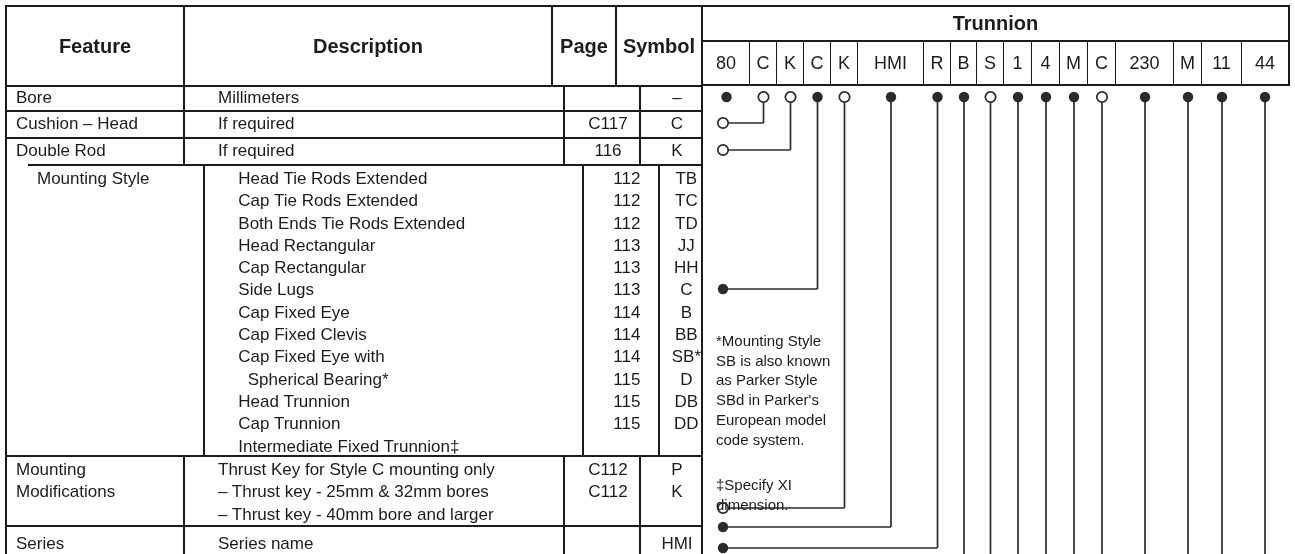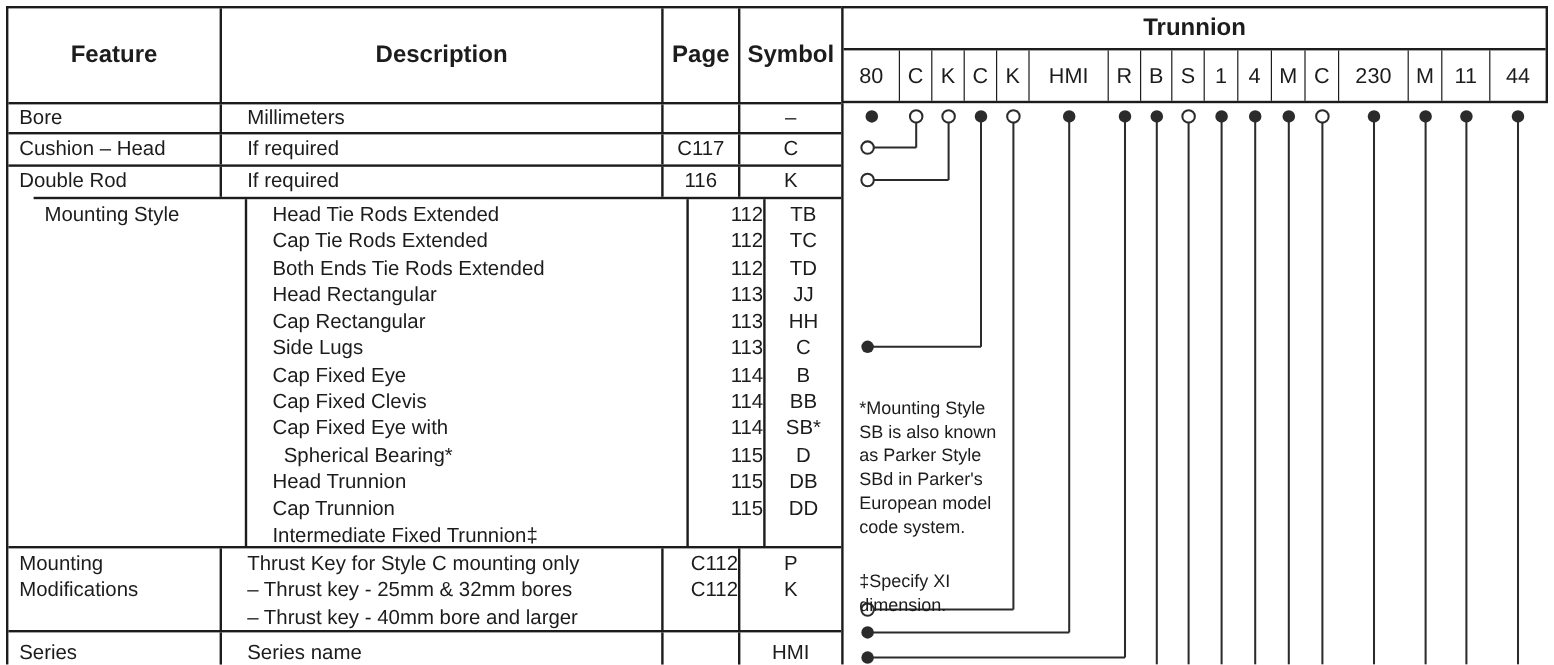--- a/index.html
+++ b/index.html
@@ -12,23 +12,23 @@
     position:absolute;left:5px;top:5px;width:698px;height:549px;
     border:2px solid #1c1c1c;border-bottom:none;box-sizing:border-box;
     display:flex;flex-direction:column;background:#fff;
   }
   .thead{height:78px;display:flex;flex-shrink:0;}
   .hcell{display:flex;align-items:center;justify-content:center;
     font-weight:bold;font-size:20px;box-sizing:border-box;}
   .trow{display:flex;border-top:2px solid #1c1c1c;box-sizing:border-box;flex-shrink:0;}
   .cf{width:178px;border-right:2px solid #1c1c1c;box-sizing:border-box;padding-left:9px;}
   .cd{width:368px;border-right:2px solid #1c1c1c;box-sizing:border-box;padding-left:21px;}
-  .cp{width:64px;border-right:2px solid #1c1c1c;box-sizing:border-box;text-align:right;}
+  .cp{width:64px;border-right:2px solid #1c1c1c;box-sizing:border-box;text-align:center;}
   .cs{flex:1;text-align:center;}
-  .trow{font-size:17px;}
+  .trow{font-size:17px;gap:12px;}
   .ln{line-height:22.3px;white-space:pre;}
   .multi .cf,.multi .cd,.multi .cp,.multi .cs{padding-top:2px;}
   .single .cf,.single .cd{display:flex;align-items:center;}
   .single .cp,.single .cs{display:flex;align-items:center;justify-content:center;}
   .cf .ln{white-space:normal;}
   
   .example{
     position:absolute;left:701px;top:5px;width:589px;
     border:2px solid #1c1c1c;box-sizing:border-box;background:#fff;
   }

